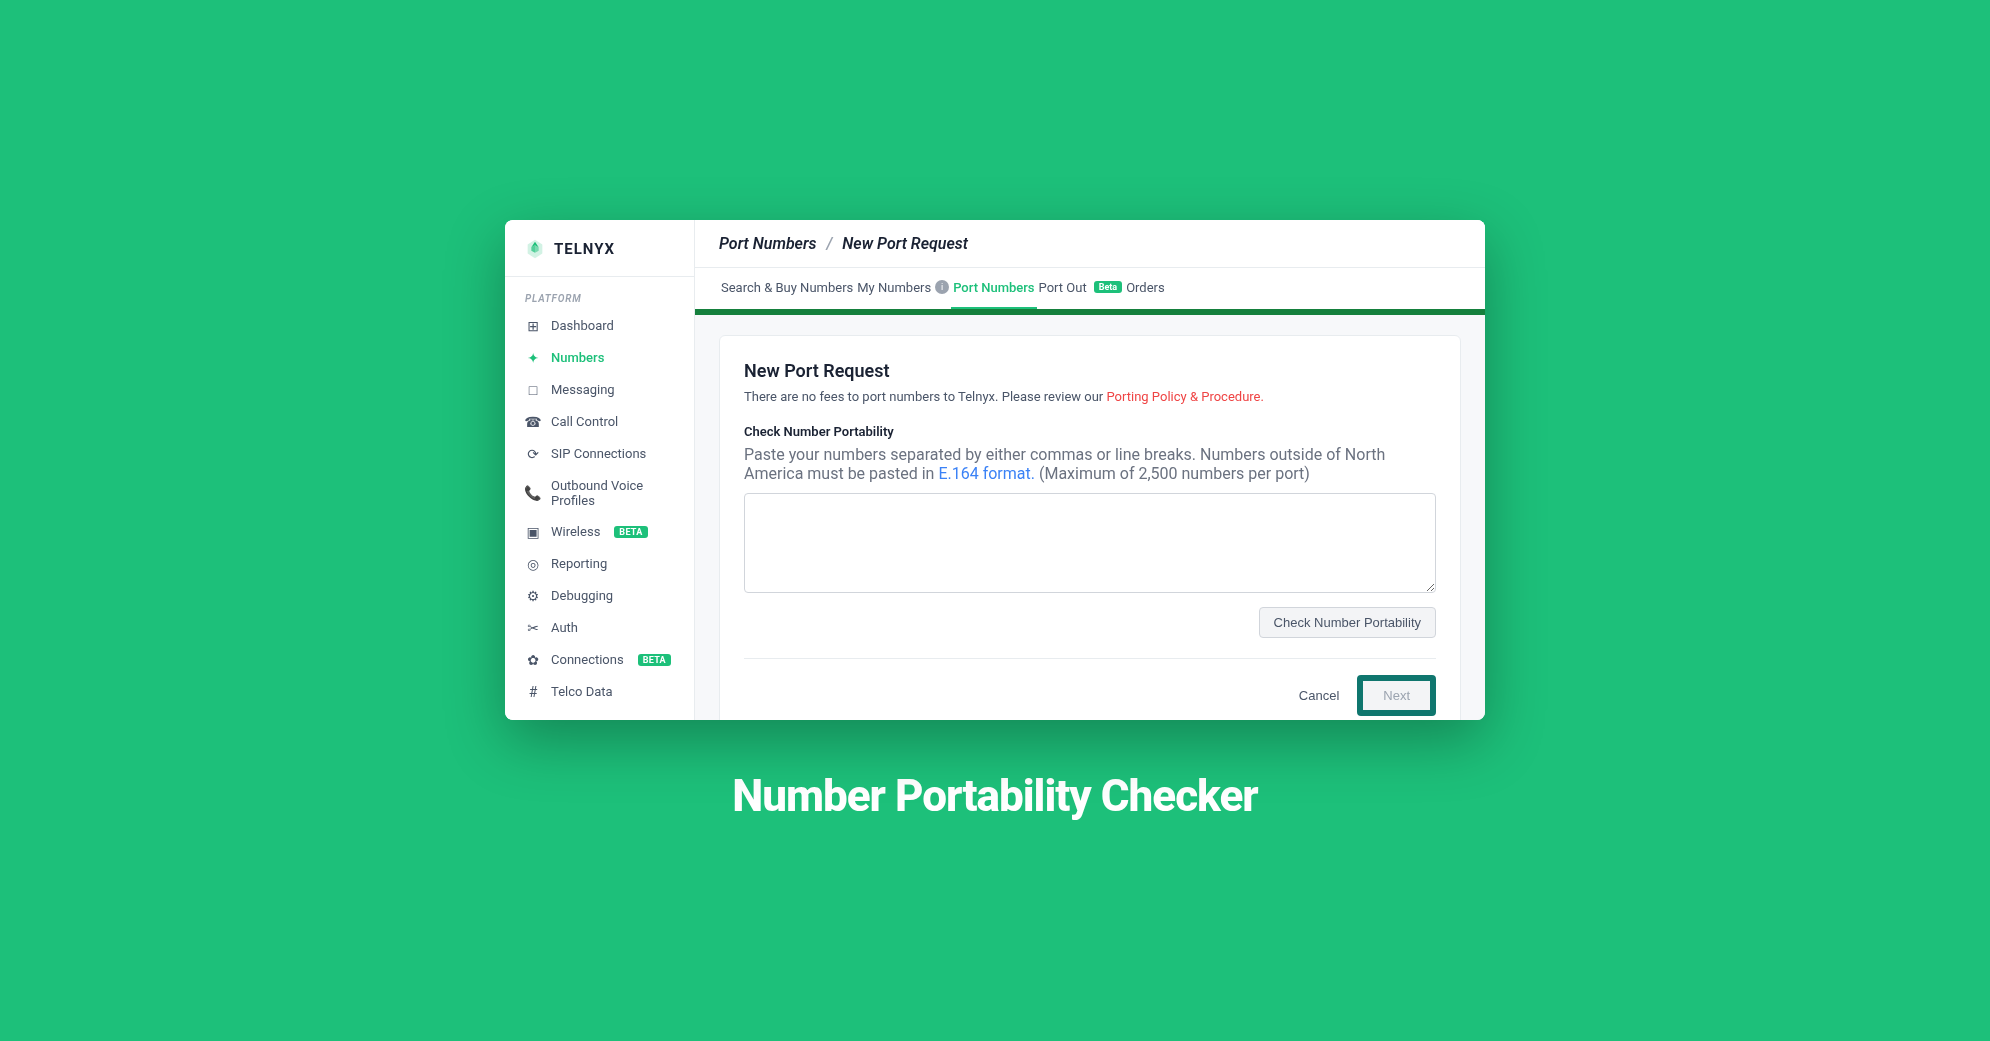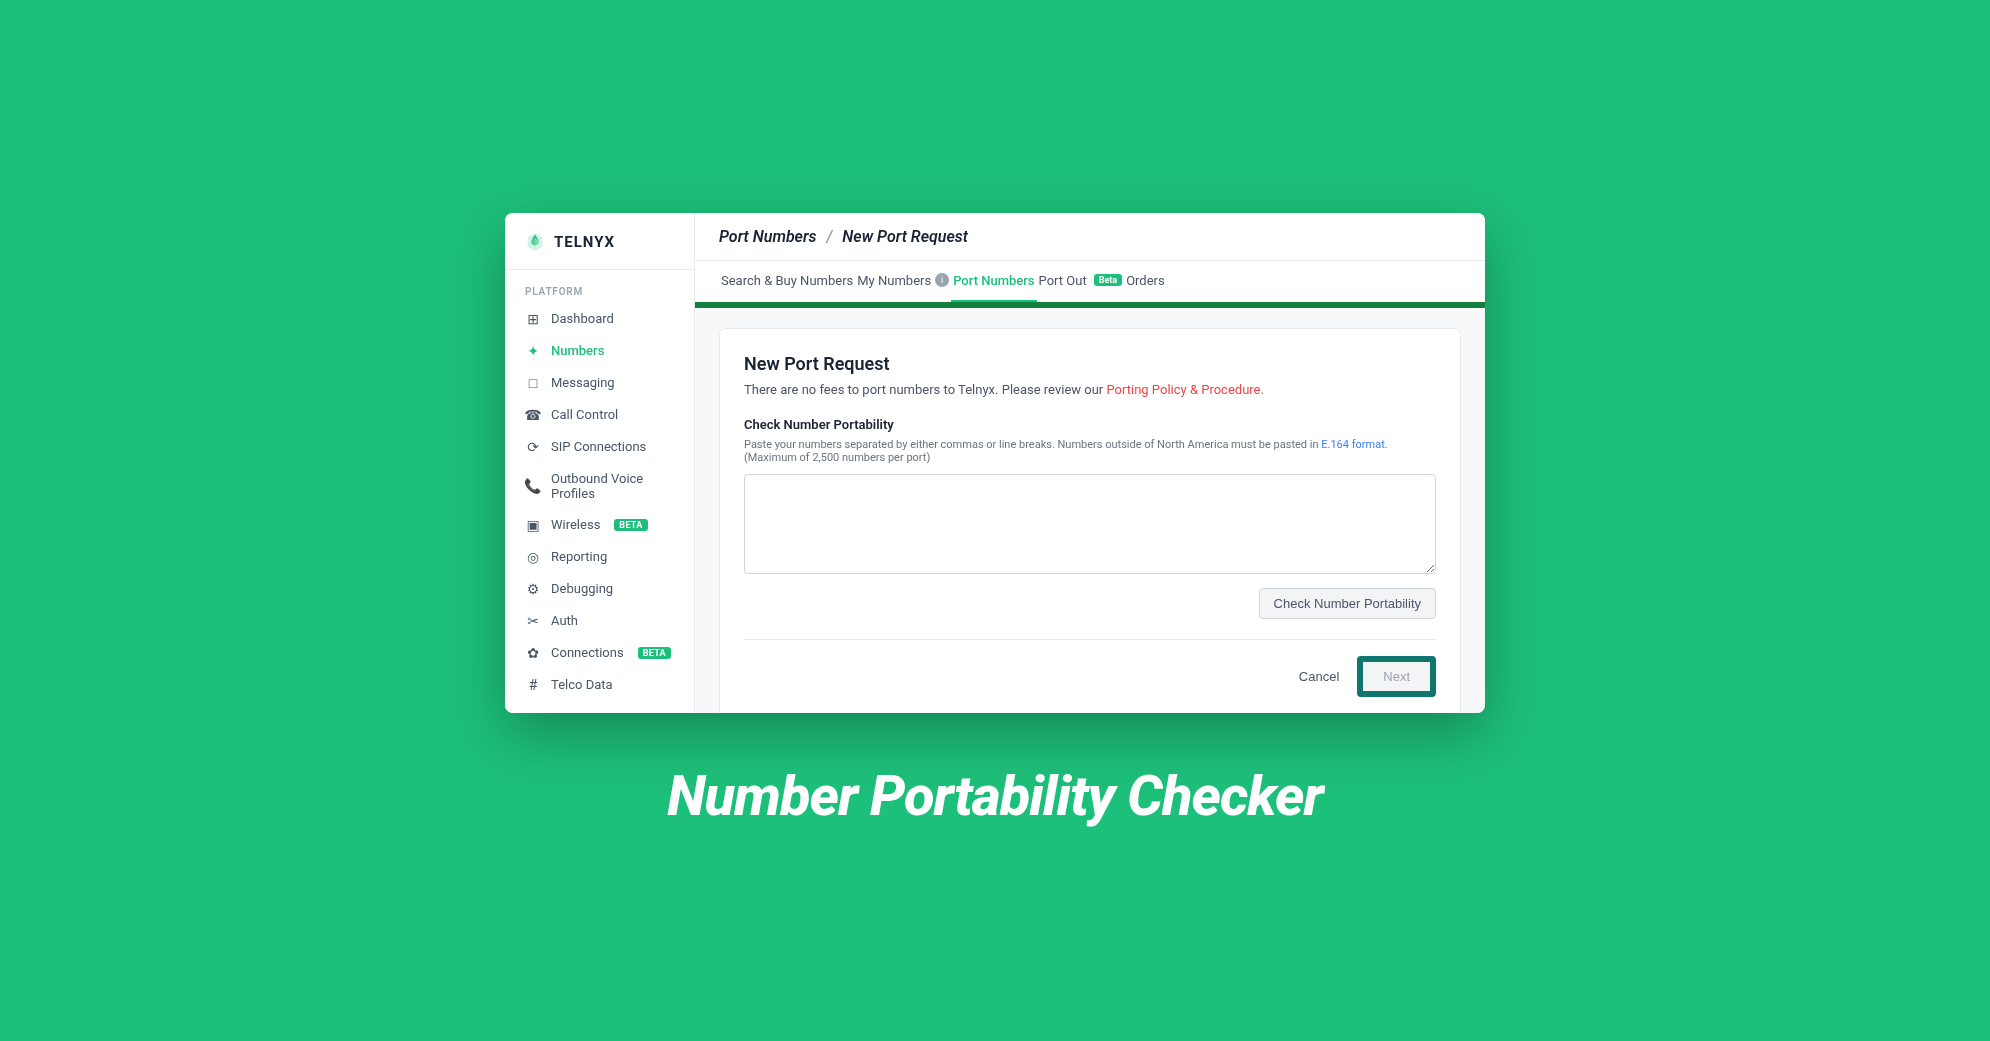--- a/index.html
+++ b/index.html
@@ -60,20 +60,21 @@
       letter-spacing: 1px;
     }
 
     .sidebar-section-label {
       font-size: 10px;
       font-weight: 600;
       color: #9ba3af;
       letter-spacing: 0.8px;
       text-transform: uppercase;
       padding: 16px 20px 6px;
+      font-style: italic;
     }
 
     .sidebar-item {
       display: flex;
       align-items: center;
       gap: 10px;
       padding: 8px 20px;
       font-size: 13px;
       color: #4a5568;
       cursor: pointer;
@@ -214,21 +215,21 @@
     }
 
     .section-title {
       font-size: 13px;
       font-weight: 600;
       color: #1a2233;
       margin-bottom: 6px;
     }
 
     .section-desc {
-      font-size: 11px;
+      font-size: 16px;
       color: #6b7280;
       margin-bottom: 10px;
     }
 
     .section-desc a {
       color: #3b82f6;
       text-decoration: none;
     }
 
     .number-textarea {
@@ -284,27 +285,26 @@
       border: 6px solid #0f766e;
       border-radius: 4px;
       padding: 7px 20px;
       font-size: 13px;
       color: #9ba3af;
       cursor: not-allowed;
     }
 
     
     .bottom-headline {
-      font-size: 56px;
+      font-size: 44px;
       font-weight: 800;
       color: #fff;
       text-align: center;
       margin-top: 30px;
       letter-spacing: -1px;
-      font-style: italic;
     }
   </style>
 </head>
 <body>
 
 <div class="browser-window">
   <div class="app-layout">
 
     <aside class="sidebar">
       <div class="sidebar-logo">

